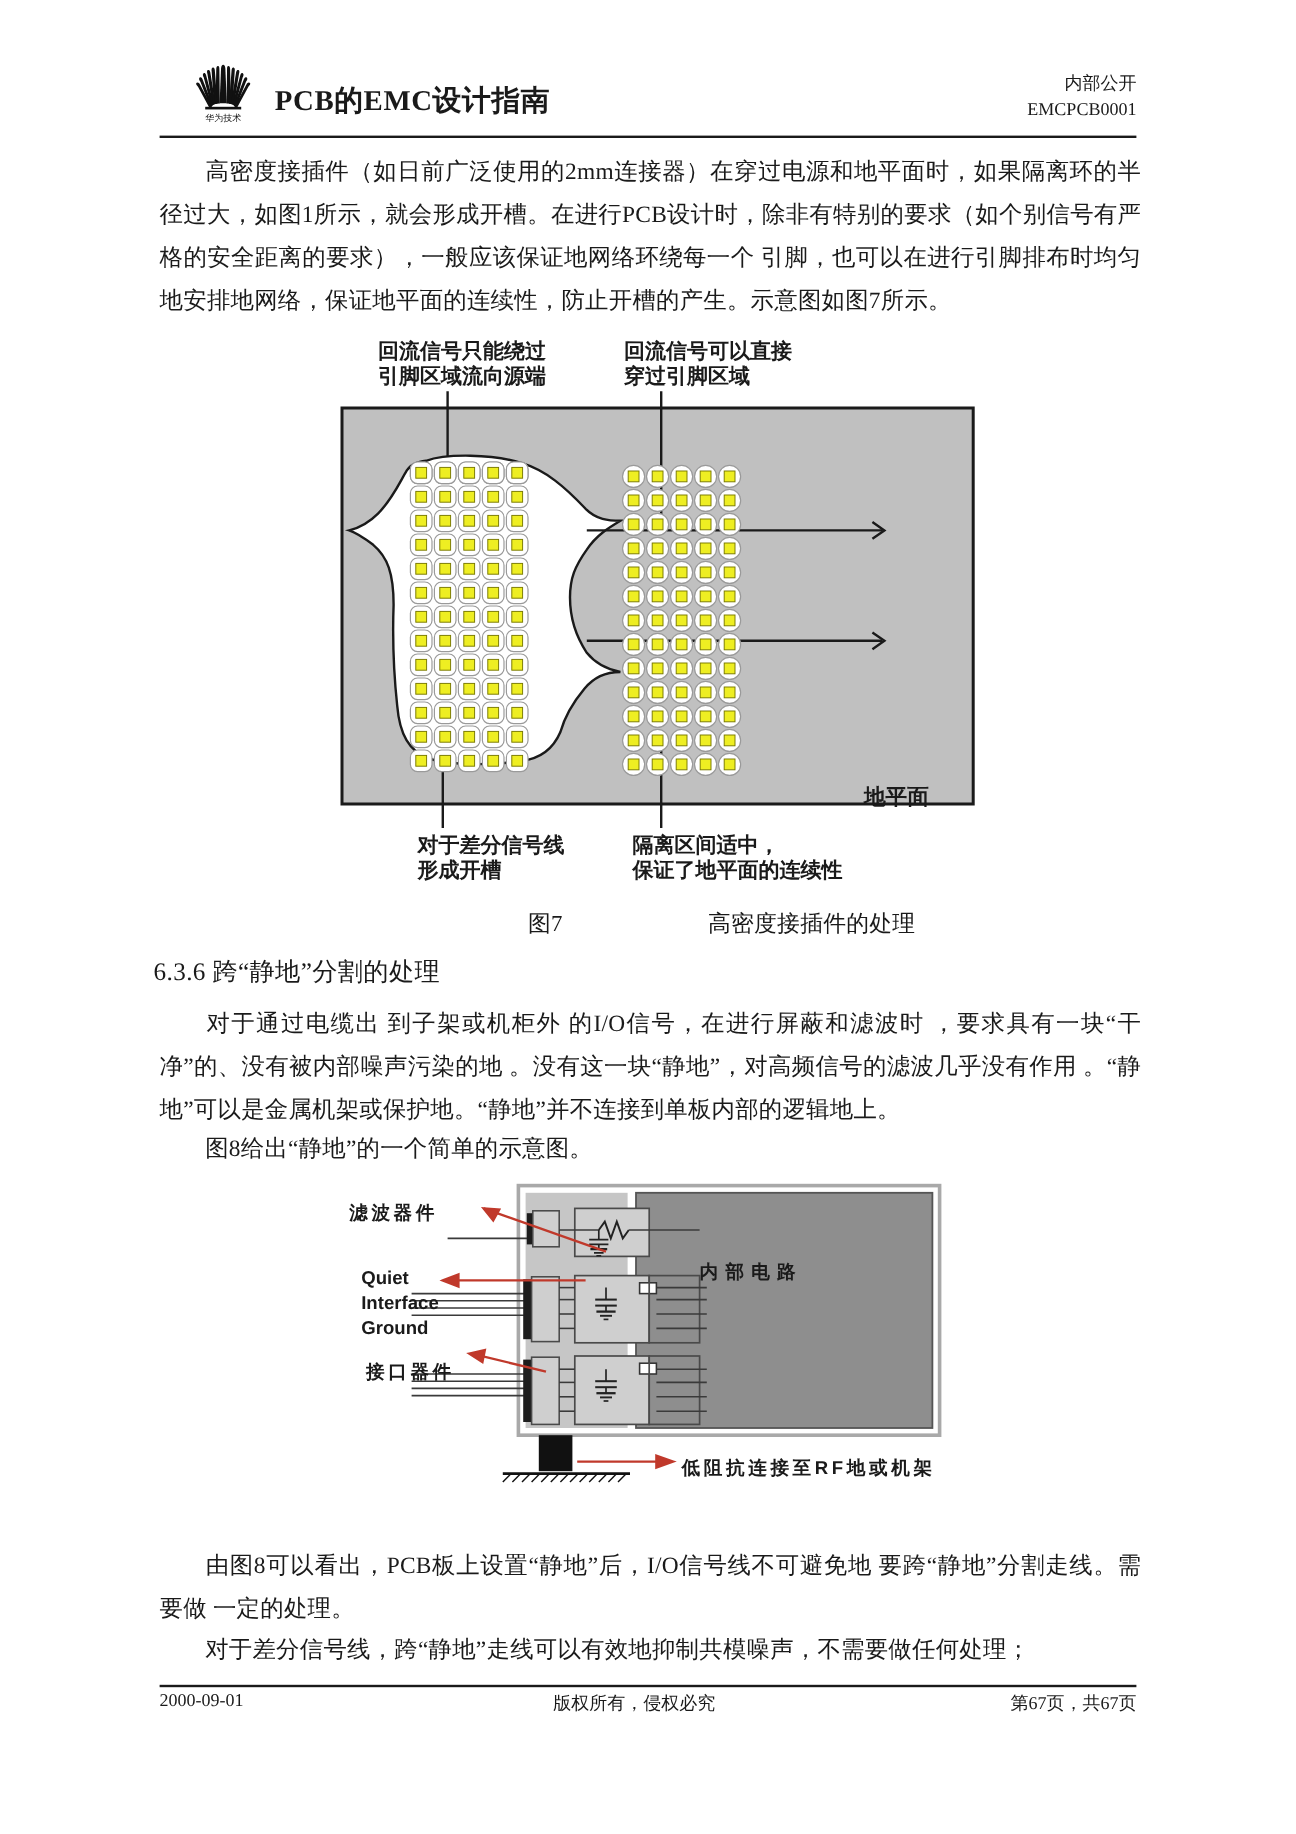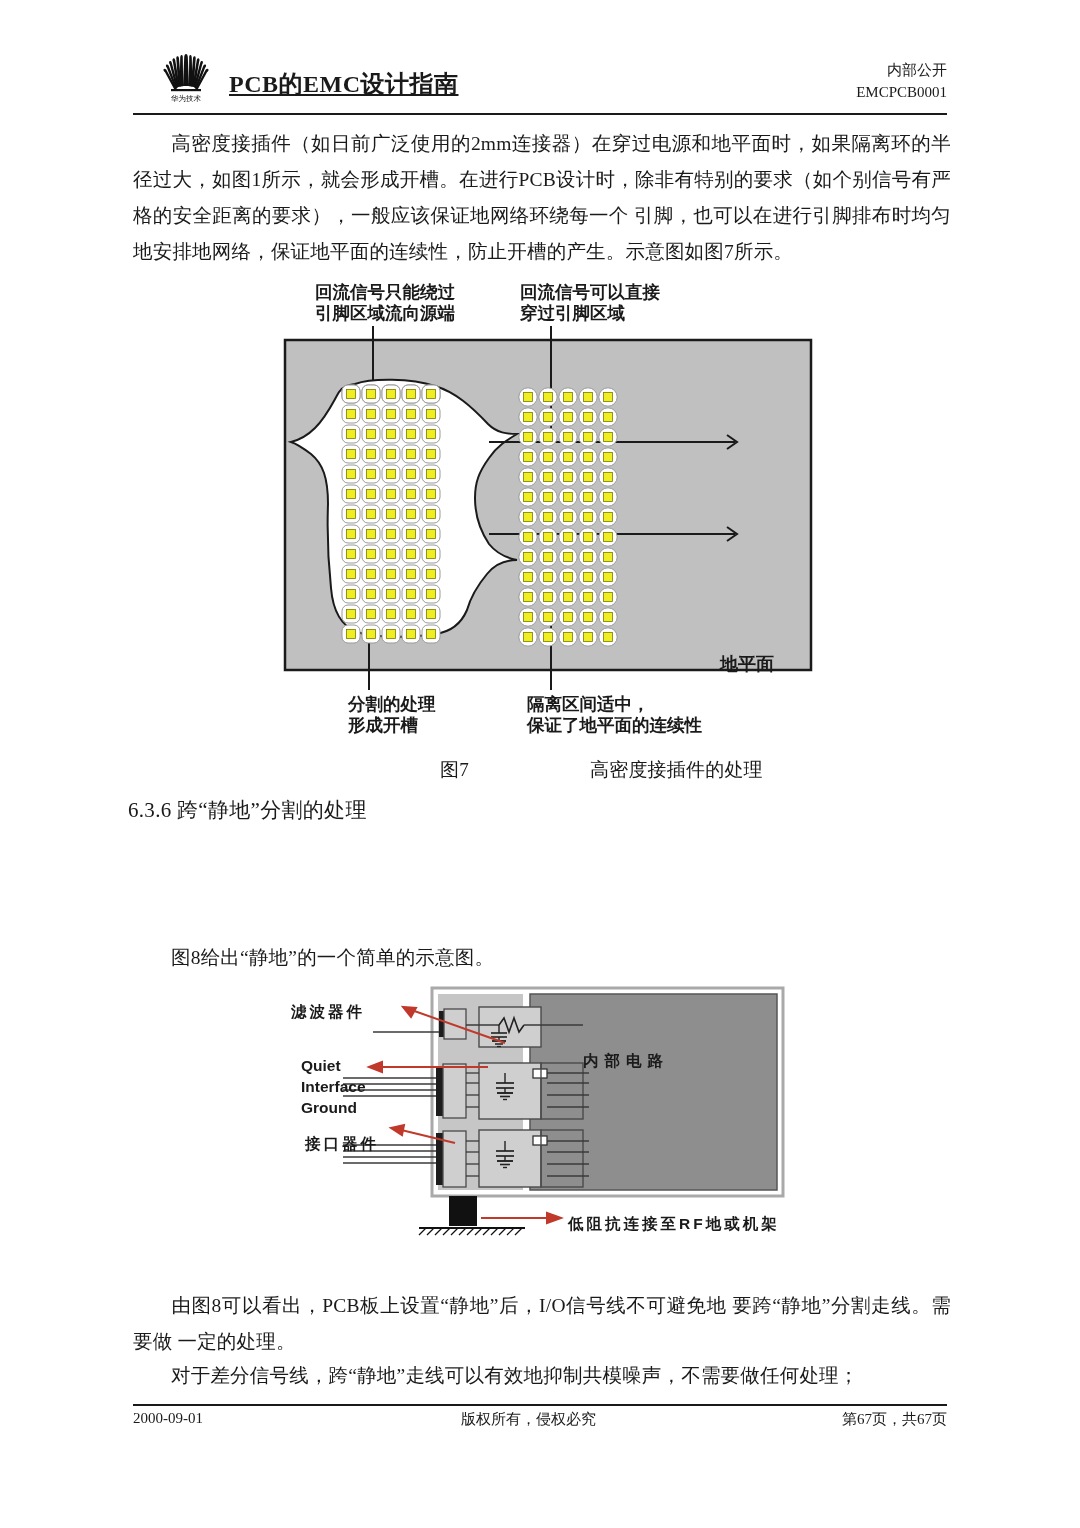--- a/index.html
+++ b/index.html
@@ -15,21 +15,20 @@
 
   
   .header{position:absolute;left:133px;top:48px;width:814px;height:62px;}
   .logo{position:absolute;left:22px;top:2px;width:62px;height:56px;}
   .logo svg{display:block;}
   .doc-title{
     position:absolute;left:96px;top:20px;
     font-size:24px;font-weight:700;letter-spacing:.5px;
     font-family:"Liberation Serif","DejaVu Serif",serif;
     white-space:nowrap;
-    text-decoration:underline;
   }
   .header-right{position:absolute;right:0px;top:12px;text-align:right;line-height:1.45;}
   .header-right div{font-size:15px;white-space:nowrap;}
   .header-rule{position:absolute;left:133px;top:113px;width:814px;height:0;border-top:2px solid #1a1a1a;}
 
   
   .para{
     position:absolute;
     font-size:19.5px;
     line-height:36px;
@@ -128,21 +127,21 @@
   <div class="fig7">
     <div class="callout-top c-t1">
       <div>回流信号只能绕过</div>
       <div>引脚区域流向源端</div>
     </div>
     <div class="callout-top c-t2">
       <div>回流信号可以直接</div>
       <div>穿过引脚区域</div>
     </div>
     <div class="callout-bot c-b1">
-      <div>分割的处理</div>
+      <div>对于差分信号线</div>
       <div>形成开槽</div>
     </div>
     <div class="callout-bot c-b2">
       <div>隔离区间适中，</div>
       <div>保证了地平面的连续性</div>
     </div>
 
     <svg width="540" height="420" viewBox="0 0 540 420">
 
       <rect x="2" y="58" width="526" height="330" fill="#c0c0c0" stroke="#1a1a1a" stroke-width="2.5"></rect>
@@ -268,20 +267,21 @@
       </g>
     </svg>
 
     <div style="position:absolute;left:437px;top:370px;font-family:'Liberation Sans','DejaVu Sans',sans-serif;font-size:18px;font-weight:700;">地平面</div>
   </div>
 
   <div class="figcap cap7"><span class="num">图7</span><span>高密度接插件的处理</span></div>
 
   <div class="h636">6.3.6 跨“静地”分割的处理</div>
 
+  <div class="para p2"><span class="ind"></span><span>对于通过电缆出 到子架或机柜外 的I/O信号，在进行屏蔽和滤波时 ，要求具有一块“干净”的、没有被内部噪声污染的地 。没有这一块“静地”，对高频信号的滤波几乎没有作用 。“静地”可以是金属机架或保护地。“静地”并不连接到单板内部的逻辑地上。</span></div>
   <div class="para p3"><span class="ind"></span><span>图8给出“静地”的一个简单的示意图。</span></div>
 
   <div class="fig8">
     <svg width="600" height="265" viewBox="0 0 600 265">
 
       <rect x="149" y="3" width="351" height="208" fill="#ffffff" stroke="#a9a9a9" stroke-width="3"></rect>
 
       <rect x="155" y="9" width="85" height="196" fill="#c6c6c6" stroke="none"></rect>
 
       <rect x="247" y="9" width="247" height="196" fill="#8e8e8e" stroke="#555" stroke-width="1.5"></rect>

